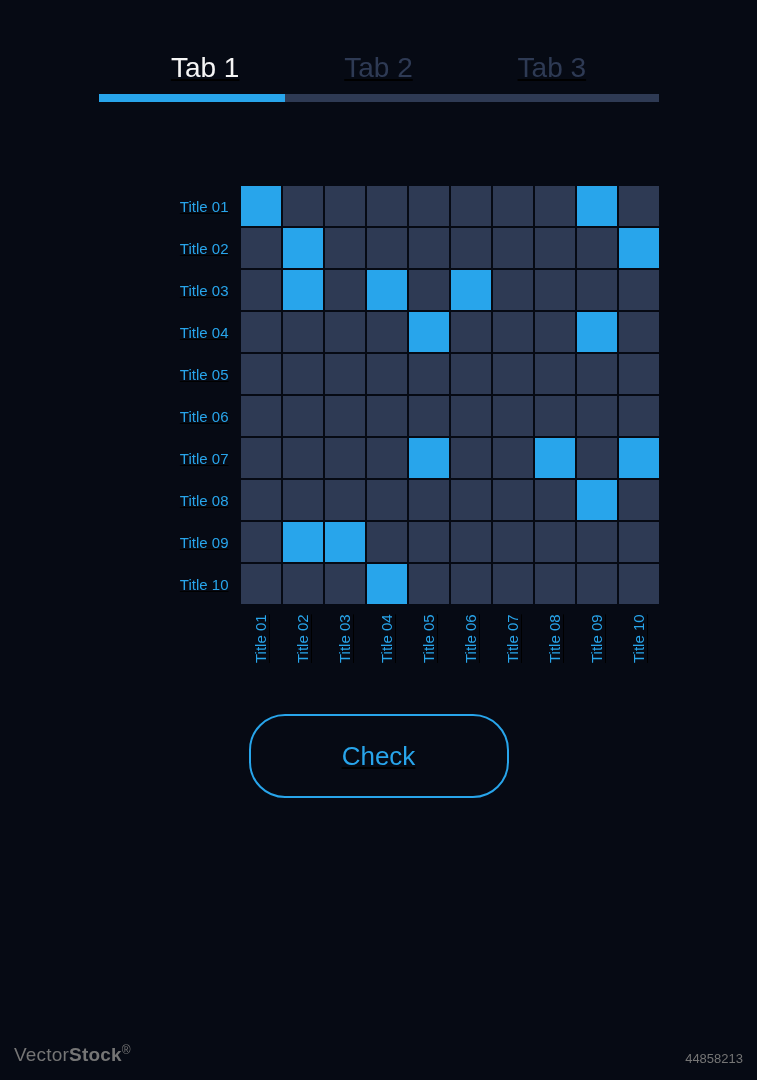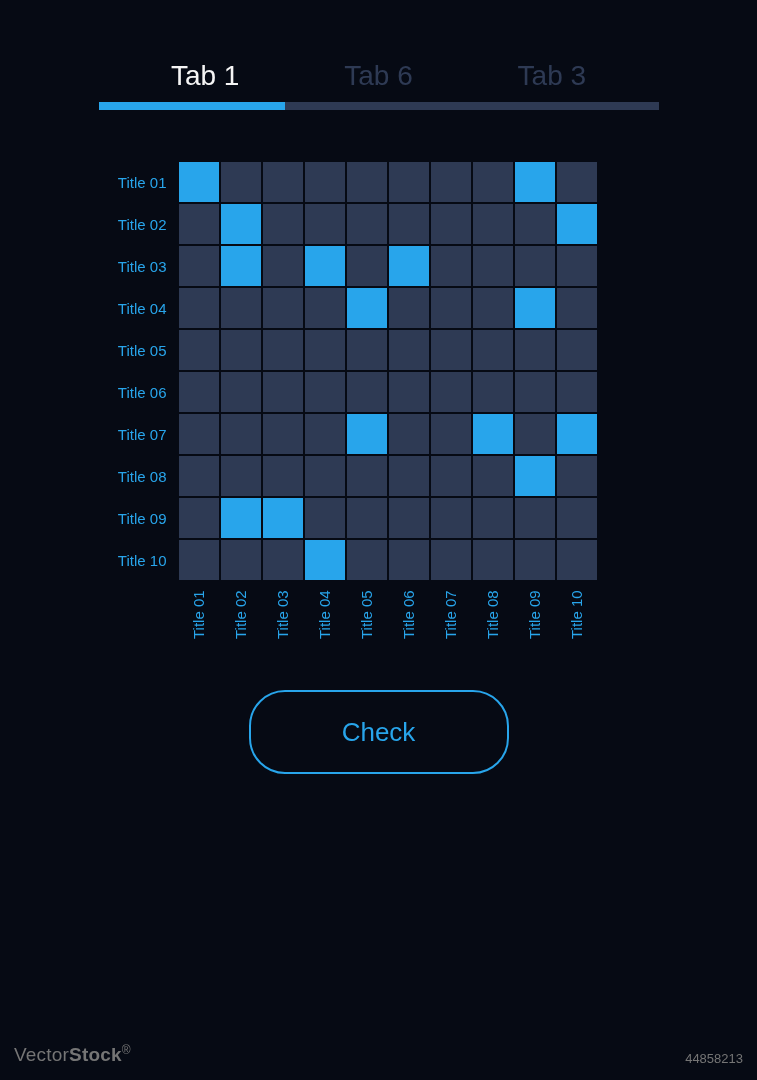--- a/index.html
+++ b/index.html
@@ -7,23 +7,24 @@
     background: #060a14;
     width: 757px;
     height: 1080px;
     font-family: "Segoe UI", -apple-system, sans-serif;
     position: relative;
     overflow: hidden;
   }
   .panel {
     position: absolute;
     left: 50%;
-    top: 60px;
+    top: 52px;
     transform: translateX(-50%);
     width: 560px;
+    text-decoration: underline;
   }
   .tabs {
     display: flex;
     justify-content: space-around;
     padding: 0 20px 10px;
   }
   .tab {
     font-size: 28px;
     font-weight: 500;
     color: #2e3a54;
@@ -37,24 +38,24 @@
     position: relative;
   }
   .track-fill {
     position: absolute;
     left: 0; top: 0;
     width: 33.3%;
     height: 100%;
     background: #28a5eb;
   }
   .grid-block {
-    margin-top: 52px;
+    margin-top: 84px;
     display: flex;
     flex-direction: column;
-    align-items: flex-start;
+    align-items: flex-end;
   }
   .row-label {
     width: 80px;
     text-align: right;
     padding-right: 12px;
     font-size: 15px;
     color: #28a5eb;
   }
   .grid {
     display: grid;
@@ -133,21 +134,21 @@
     font-family: Arial, sans-serif;
   }
 </style>
 </head>
 <body>
 
 <div class="panel">
 
   <div class="tabs">
     <div class="tab active">Tab 1</div>
-    <div class="tab">Tab 6</div>
+    <div class="tab">Tab 2</div>
     <div class="tab">Tab 3</div>
   </div>
   <div class="track">
     <div class="track-fill"></div>
   </div>
 
   <div class="grid-block">
     <div class="top-area">
       <div class="row-labels" id="row-labels">
           <div class="row-label">Title 01</div>

